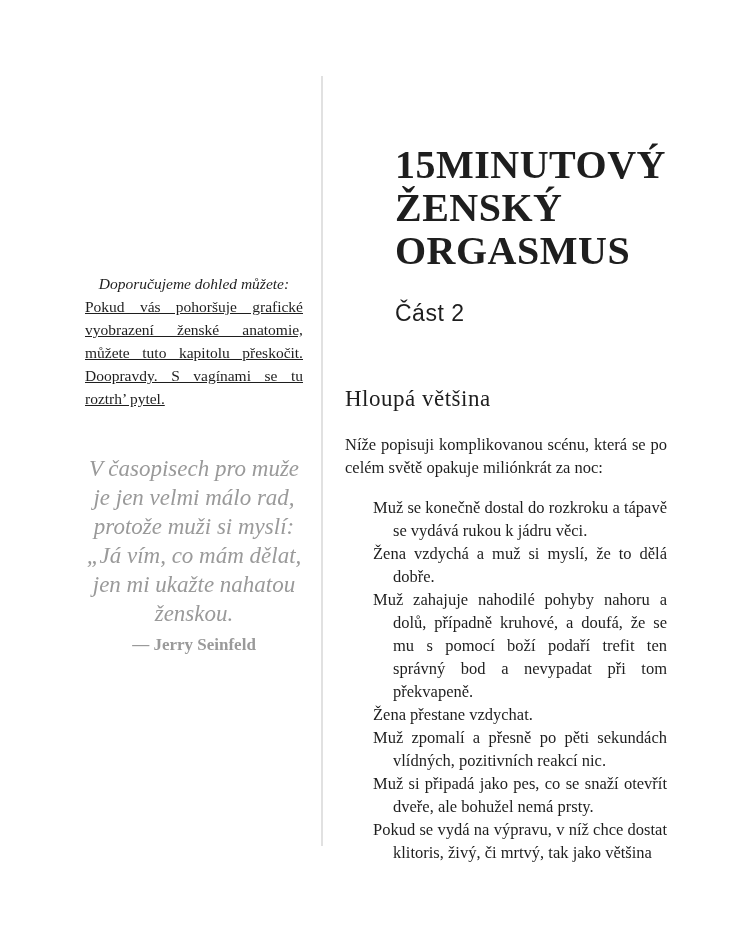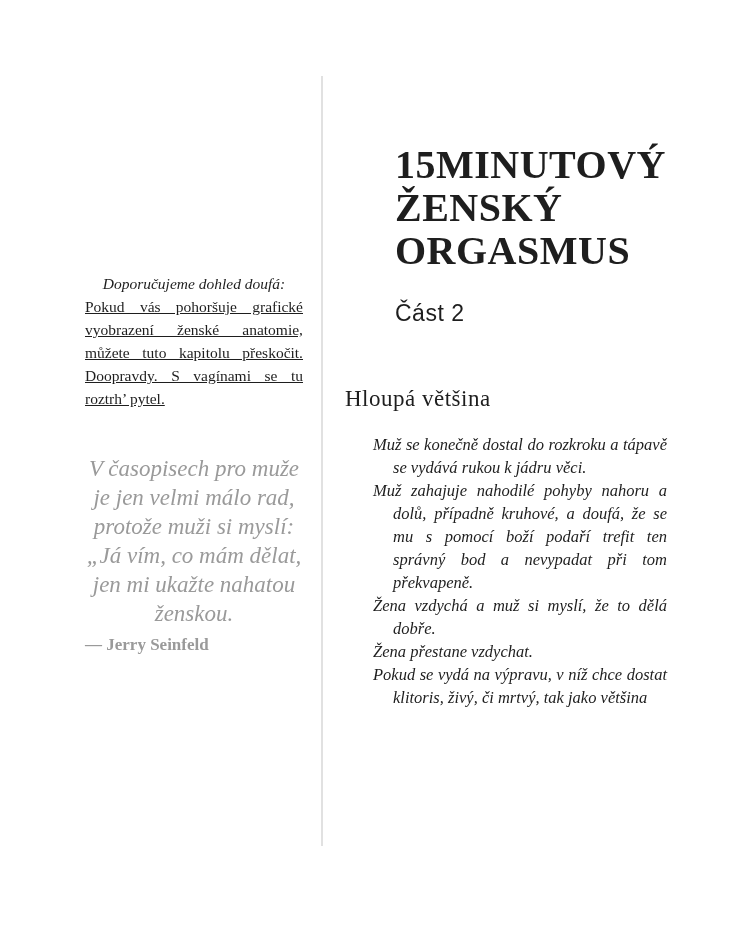--- a/index.html
+++ b/index.html
@@ -48,21 +48,21 @@
     font-size:23px;
     line-height:29px;
     text-align:center;
     white-space:pre-line;
   }
   .quote-attribution{
     margin-top:7px;
     color:var(--quote-gray);
     font-weight:bold;
     font-size:17px;
-    text-align:left;
+    text-align:center;
   }
   
   .main-col{
     position:absolute;
     left:345px;top:0;
     width:322px;
   }
   .chapter-title{
     margin:143px 0 0 50px;
     font-size:40px;
@@ -95,51 +95,53 @@
   .scene-list{
     margin-top:17px;
     margin-left:28px;
   }
   .scene-item{
     font-size:16.5px;
     line-height:23px;
     text-align:justify;
     padding-left:20px;
     text-indent:-20px;
-    font-style:italic;
   }
 </style>
 </head>
 <body>
 
 <div class="page">
 
   <div class="divider"></div>
 
   <div class="left-col">
-    <div class="note-title">Doporučujeme dohled doufá:</div>
+    <div class="note-title">Doporučujeme dohled můžete:</div>
     <div class="note-body">Pokud vás pohoršuje grafické vyobrazení ženské anatomie, můžete tuto kapitolu přeskočit. Doopravdy. S vagínami se tu roztrh’ pytel.</div>
     <div class="pull-quote">V časopisech pro muže
 je jen velmi málo rad,
 protože muži si myslí:
 „Já vím, co mám dělat,
 jen mi ukažte nahatou
 ženskou.</div>
     <div class="quote-attribution">— Jerry Seinfeld</div>
   </div>
 
   <div class="main-col">
     <h1 class="chapter-title">15MINUTOVÝ
 ŽENSKÝ
 ORGASMUS</h1>
     <div class="chapter-part">Část 2</div>
     <h2 class="section-heading">Hloupá většina</h2>
+    <p class="intro">Níže popisuji komplikovanou scénu, která se po celém světě opakuje miliónkrát za noc:</p>
 
     <div class="scene-list">
       <div class="scene-item">Muž se konečně dostal do rozkroku a tápavě se vydává rukou k jádru věci.</div>
+      <div class="scene-item">Žena vzdychá a muž si myslí, že to dělá dobře.</div>
       <div class="scene-item">Muž zahajuje nahodilé pohyby nahoru a dolů, případně kruhové, a doufá, že se mu s pomocí boží podaří trefit ten správný bod a nevypadat při tom překvapeně.</div>
-      <div class="scene-item">Žena vzdychá a muž si myslí, že to dělá dobře.</div>
       <div class="scene-item">Žena přestane vzdychat.</div>
+      <div class="scene-item">Muž zpomalí a přesně po pěti sekundách vlídných, pozitivních reakcí nic.</div>
+      <div class="scene-item">Muž si připadá jako pes, co se snaží otevřít dveře, ale bohužel nemá prsty.</div>
       <div class="scene-item">Pokud se vydá na výpravu, v níž chce dostat klitoris, živý, či mrtvý, tak jako většina</div>
     </div>
   </div>
 
 </div>
 
 </body></html>

